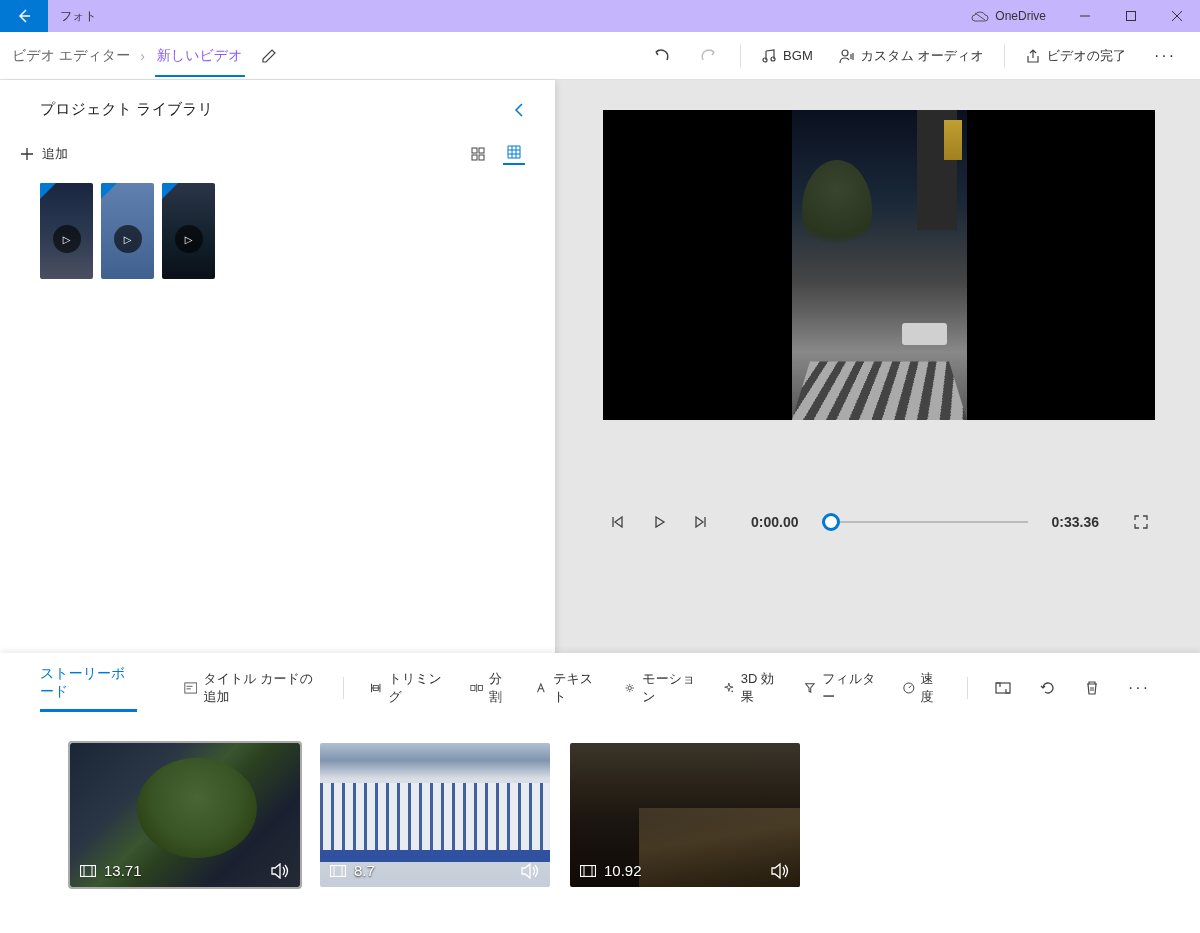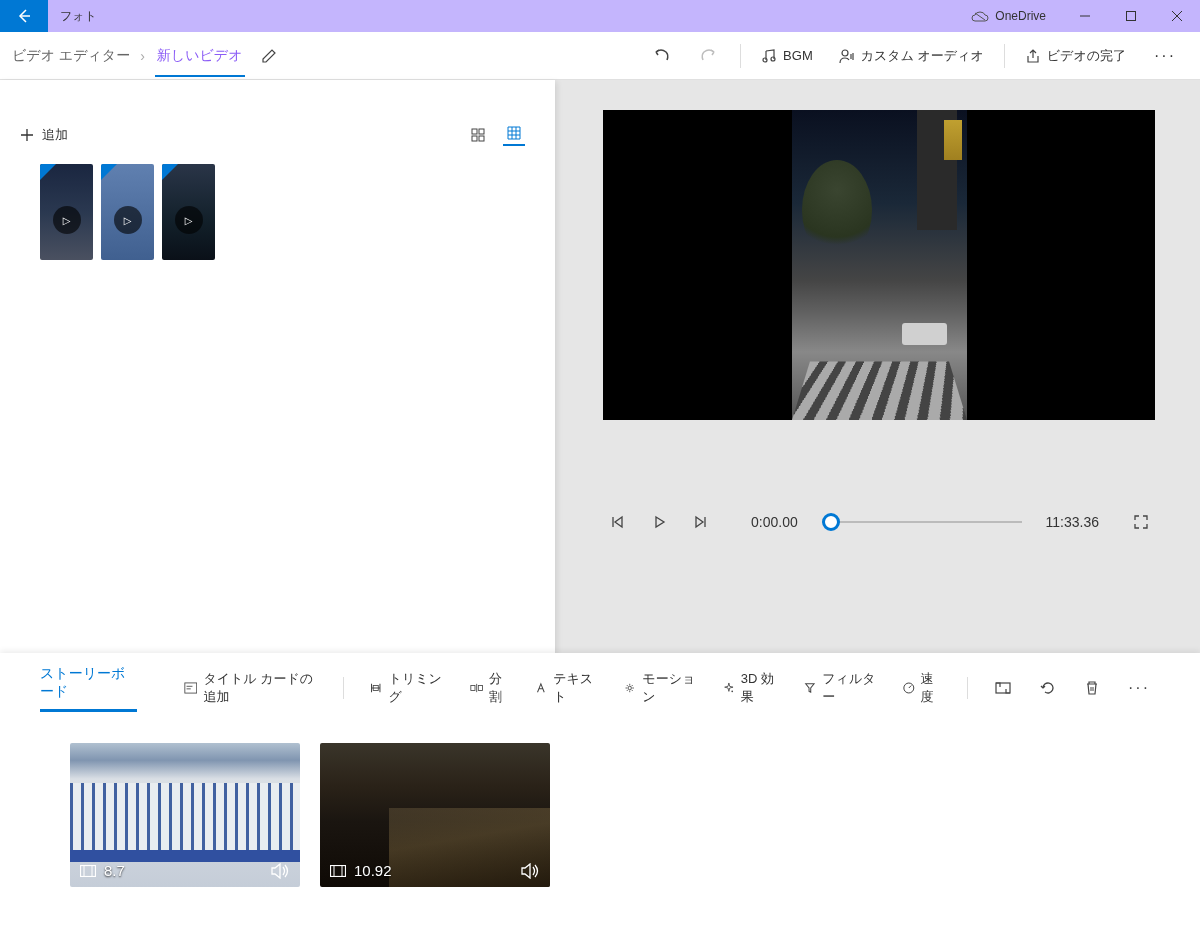--- a/index.html
+++ b/index.html
@@ -41,21 +41,21 @@
 .thumbs { display: flex; gap: 8px; padding: 0 0 0 40px; }
 .thumb { width: 53px; height: 96px; position: relative; background: #1a2332; border-radius: 2px; overflow: hidden; }
 .thumb-triangle { position: absolute; top: 0; left: 0; width: 0; height: 0; border-style: solid; border-width: 16px 16px 0 0; border-color: #0078d4 transparent transparent transparent; }
 .thumb-play { position: absolute; top: 42px; left: 50%; transform: translateX(-50%); width: 28px; height: 28px; border-radius: 50%; background: rgba(0,0,0,0.6); display: flex; align-items: center; justify-content: center; color: #fff; font-size: 10px; }
 .thumb-play::after { content: "▷"; }
 .th1 { background: linear-gradient(180deg, #1a2640 0%, #2a3850 50%, #4a5060 100%); }
 .th2 { background: linear-gradient(180deg, #6080b0 0%, #5070a0 50%, #406090 100%); }
 .th3 { background: linear-gradient(180deg, #2a3548 0%, #12202a 60%, #0a1018 100%); }
 
 
-.preview-area { flex: 1; display: flex; flex-direction: column; padding: 30px 45px 0 48px; }
+.preview-area { flex: 1; display: flex; flex-direction: column; padding: 30px 45px 0 48px; font-weight: bold; }
 .video-preview { width: 552px; height: 310px; background: #000; display: flex; align-items: center; justify-content: center; position: relative; }
 .video-frame { width: 175px; height: 310px; background: linear-gradient(180deg, #0a1020 0%, #1a2838 30%, #454545 55%, #606060 65%, #888 78%, #555 100%); position: relative; overflow: hidden; }
 .vf-building { position: absolute; top: 0; right: 10px; width: 40px; height: 120px; background: #2a2a2a; }
 .vf-sign { position: absolute; top: 10px; right: 5px; width: 18px; height: 40px; background: linear-gradient(#c0a030, #a08020); }
 .vf-tree { position: absolute; top: 50px; left: 10px; width: 70px; height: 100px; background: radial-gradient(circle at 50% 30%, #3a4530 0%, #2a3520 60%, transparent 70%); border-radius: 50%; }
 .vf-crosswalk { position: absolute; bottom: 0; left: 0; right: 0; height: 90px; background: repeating-linear-gradient(105deg, #aaa 0px, #aaa 12px, #444 12px, #444 22px); transform: perspective(200px) rotateX(35deg); transform-origin: bottom; }
 .vf-car { position: absolute; bottom: 75px; right: 20px; width: 45px; height: 22px; background: #d0d0d0; border-radius: 3px; }
 
 .player-controls { display: flex; align-items: center; gap: 18px; margin-top: 90px; padding: 0 2px; }
 .pctl { width: 24px; height: 24px; display: flex; align-items: center; justify-content: center; color: #444; font-size: 14px; }
@@ -181,20 +181,28 @@
     <span>ビデオの完了</span>
   </div>
   <div class="tbtn iconly">
     <span class="more-icon">···</span>
   </div>
 </div>
 
 <div class="content">
 
   <div class="library">
+    <div class="lib-header">
+      <div class="lib-title">プロジェクト ライブラリ</div>
+      <div class="collapse-btn">
+        <svg width="12" height="16" viewBox="0 0 12 16">
+            <path d="M9 2 L3 8 L9 14" stroke="#0078d4" stroke-width="1.5" fill="none"></path>
+          </svg>
+      </div>
+    </div>
     <div class="lib-toolbar2">
       <div class="add-btn">
         <svg width="14" height="14" viewBox="0 0 14 14">
             <path d="M7 1 V13 M1 7 H13" stroke="#333" stroke-width="1.3"></path>
           </svg>
         <span>追加</span>
       </div>
       <div class="lib-spacer"></div>
       <div class="view-btn">
         <svg width="14" height="14" viewBox="0 0 14 14">
@@ -250,21 +258,21 @@
       <div class="pctl">
         <svg width="14" height="14" viewBox="0 0 14 14">
             <path d="M11 2 V12 M2 2 L9 7 L2 12 Z" fill="none" stroke="#444" stroke-width="1.3"></path>
           </svg>
       </div>
       <div class="time-text" style="margin-left:20px">0:00.00</div>
       <div class="timeline">
         <div class="timeline-track"></div>
         <div class="timeline-thumb"></div>
       </div>
-      <div class="time-text">11:33.36</div>
+      <div class="time-text">0:33.36</div>
       <div class="pctl fs-btn" style="margin-left:12px">
         <svg width="16" height="16" viewBox="0 0 16 16">
             <path d="M2 6 L2 2 L6 2 M10 2 L14 2 L14 6 M14 10 L14 14 L10 14 M6 14 L2 14 L2 10" fill="none" stroke="#444" stroke-width="1.3"></path>
           </svg>
       </div>
     </div>
   </div>
 </div>
 
 <div class="storyboard">
@@ -344,20 +352,35 @@
           <path d="M2 4 H12 M4 4 V2 H10 V4 M3 4 L4 14 H10 L11 4" fill="none" stroke="#444" stroke-width="1.2"></path>
           <path d="M6 7 V11 M8 7 V11" stroke="#444"></path>
         </svg>
     </div>
     <div class="sbtn iconly">
       <span class="more-icon">···</span>
     </div>
   </div>
 
   <div class="clips">
+    <div class="clip clip-bg1 selected">
+      <div class="clip-tree-big"></div>
+      <div class="clip-info">
+        <svg class="clip-dur-icon" width="16" height="12" viewBox="0 0 16 12">
+            <rect x="0.5" y="0.5" width="15" height="11" fill="none" stroke="#fff" stroke-width="1.2"></rect>
+            <path d="M4 0.5 V11.5 M12 0.5 V11.5" stroke="#fff"></path>
+          </svg>
+        <span>13.71</span>
+        <div class="clip-spacer"></div>
+        <svg class="vol-icon" width="20" height="16" viewBox="0 0 20 16">
+            <path d="M2 5 H5 L10 1 V15 L5 11 H2 Z" fill="none" stroke="#fff" stroke-width="1.3"></path>
+            <path d="M13 4 Q16 8 13 12 M15 2 Q20 8 15 14" fill="none" stroke="#fff" stroke-width="1.3"></path>
+          </svg>
+      </div>
+    </div>
     <div class="clip clip-bg2">
       <div class="clip-info">
         <svg class="clip-dur-icon" width="16" height="12" viewBox="0 0 16 12">
             <rect x="0.5" y="0.5" width="15" height="11" fill="none" stroke="#fff" stroke-width="1.2"></rect>
             <path d="M4 0.5 V11.5 M12 0.5 V11.5" stroke="#fff"></path>
           </svg>
         <span>8.7</span>
         <div class="clip-spacer"></div>
         <svg class="vol-icon" width="20" height="16" viewBox="0 0 20 16">
             <path d="M2 5 H5 L10 1 V15 L5 11 H2 Z" fill="none" stroke="#fff" stroke-width="1.3"></path>

